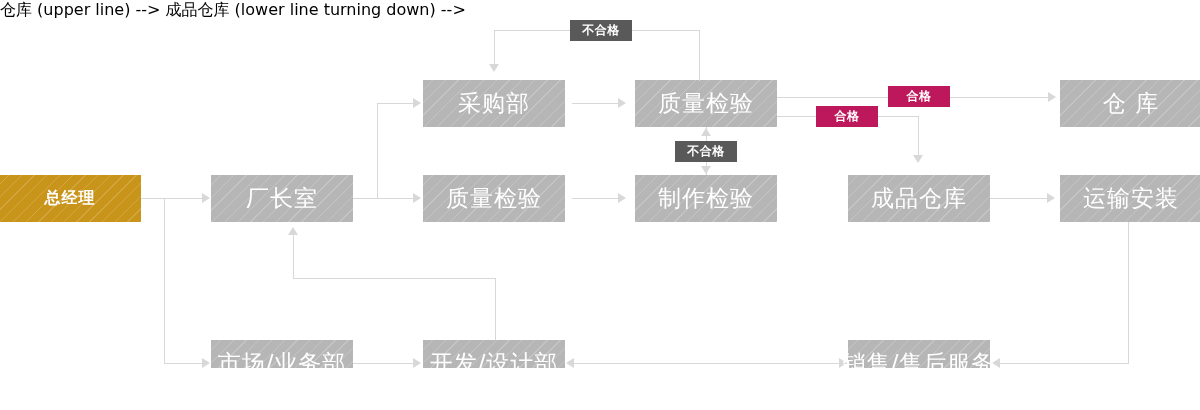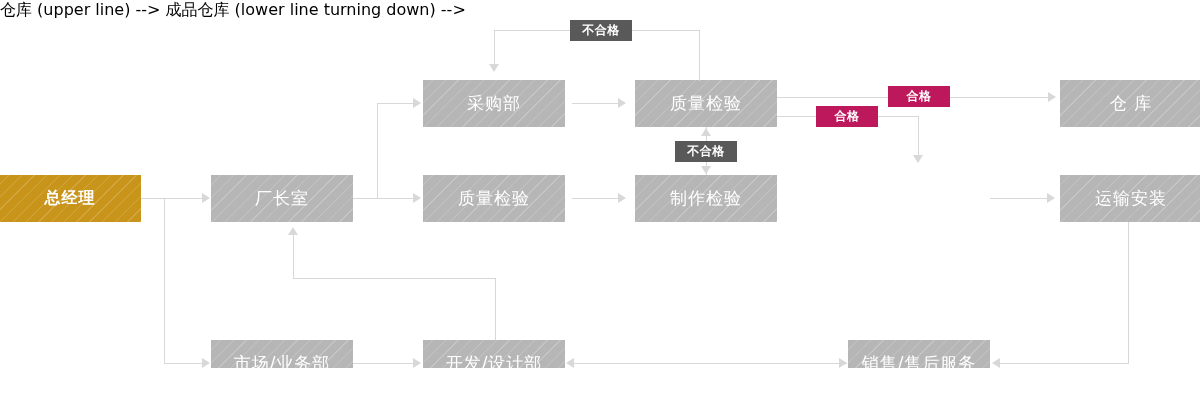--- a/index.html
+++ b/index.html
@@ -3,21 +3,21 @@
 <meta charset="utf-8">
 <style>
   html,body{margin:0;padding:0;background:#ffffff;}
   body{font-family:"DejaVu Sans","Liberation Sans",sans-serif;}
   #stage{position:relative;width:1200px;height:368px;background:#ffffff;overflow:hidden;}
 
   .node{
     position:absolute;
     display:flex;align-items:center;justify-content:center;
     color:#ffffff;
-    font-size:17px;
+    font-size:23px;
     letter-spacing:1px;
     box-sizing:border-box;
     user-select:none;
   }
   .node.gray{
     background-color:#b6b6b6;
     background-image:repeating-linear-gradient(-45deg,
         rgba(255,255,255,0.20) 0px, rgba(255,255,255,0.20) 1px,
         rgba(255,255,255,0) 1px, rgba(255,255,255,0) 9px);
   }
@@ -149,20 +149,23 @@
   </div>
 
   <div class="node gray" style="left:635px;top:175px;width:142px;height:47px;">
     <span class="cap">制作检验</span>
   </div>
 
   <div class="node gray" style="left:1060px;top:80px;width:142px;height:47px;">
     <span class="cap">仓 库</span>
   </div>
 
+  <div class="node gray" style="left:848px;top:175px;width:142px;height:47px;">
+    <span class="cap">成品仓库</span>
+  </div>
 
   <div class="node gray" style="left:1060px;top:175px;width:142px;height:47px;">
     <span class="cap">运输安装</span>
   </div>
 
   <div class="node gray" style="left:211px;top:340px;width:142px;height:47px;">
     <span class="cap">市场/业务部</span>
   </div>
 
   <div class="node gray" style="left:848px;top:340px;width:142px;height:47px;">

